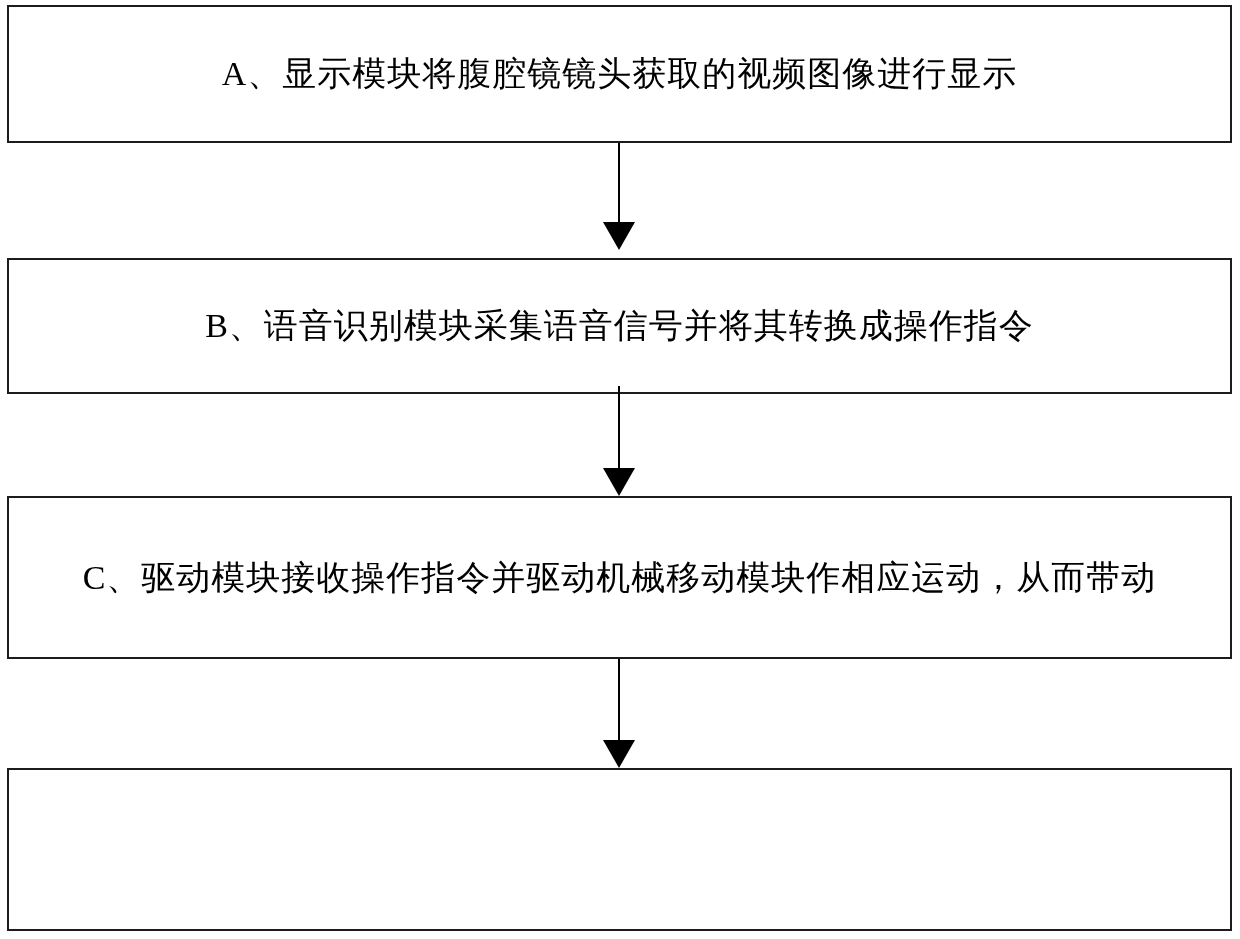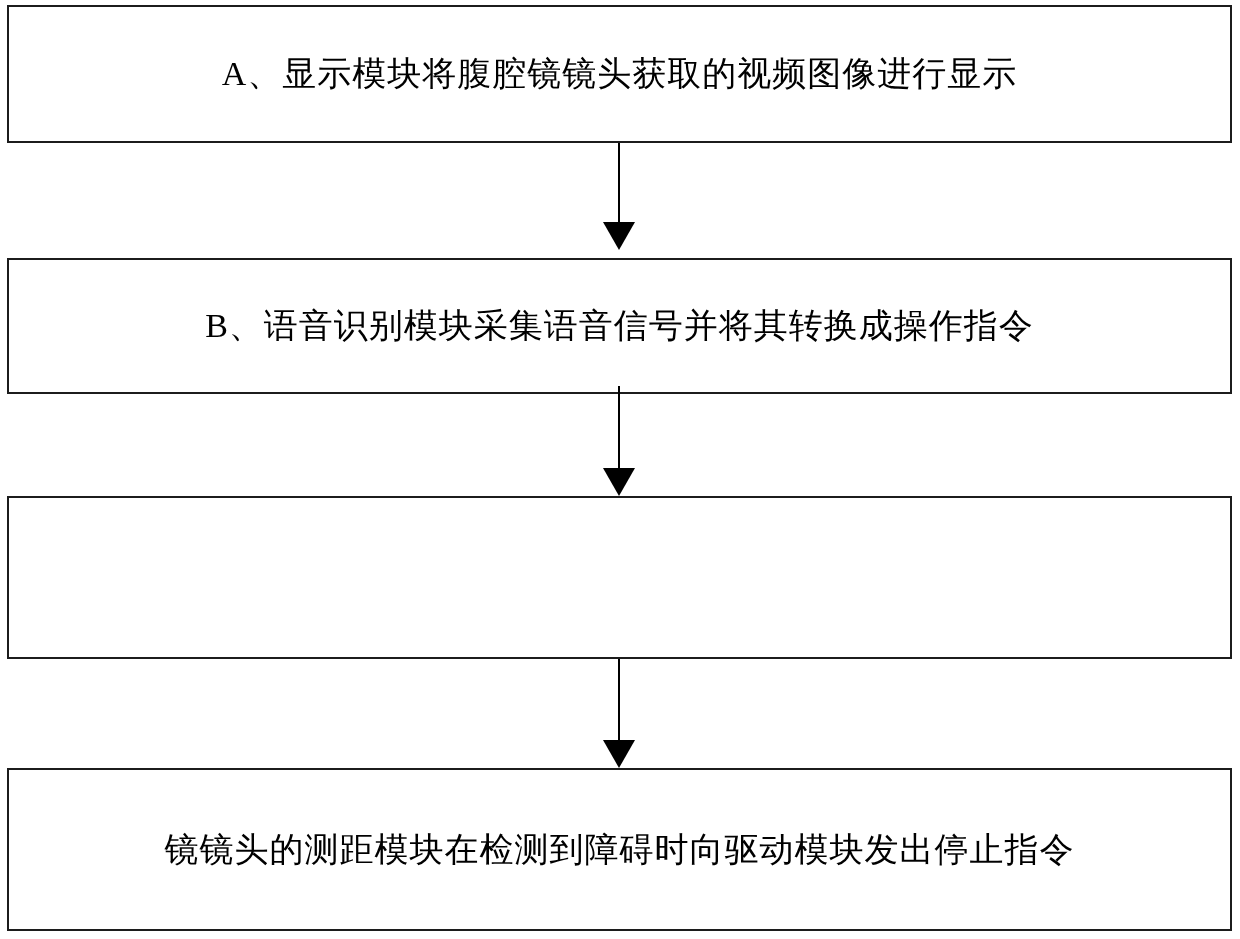--- a/index.html
+++ b/index.html
@@ -85,24 +85,24 @@
   <div class="flow-box" id="box-b">
     <div class="box-line">B、语音识别模块采集语音信号并将其转换成操作指令</div>
   </div>
 
   <div class="flow-arrow" id="arrow-2">
     <div class="arrow-shaft"></div>
     <div class="arrow-head"></div>
   </div>
 
   <div class="flow-box" id="box-c">
+    <div class="box-line">C、驱动模块接收操作指令并驱动机械移动模块作相应运动，从而带动</div>
   </div>
 
   <div class="flow-arrow" id="arrow-3">
     <div class="arrow-shaft"></div>
     <div class="arrow-head"></div>
   </div>
 
   <div class="flow-box" id="box-d">
-    <div class="box-line">镜镜头的测距模块在检测到障碍时向驱动模块发出停止指令</div>
   </div>
 
 </div>
 
 </body></html>

